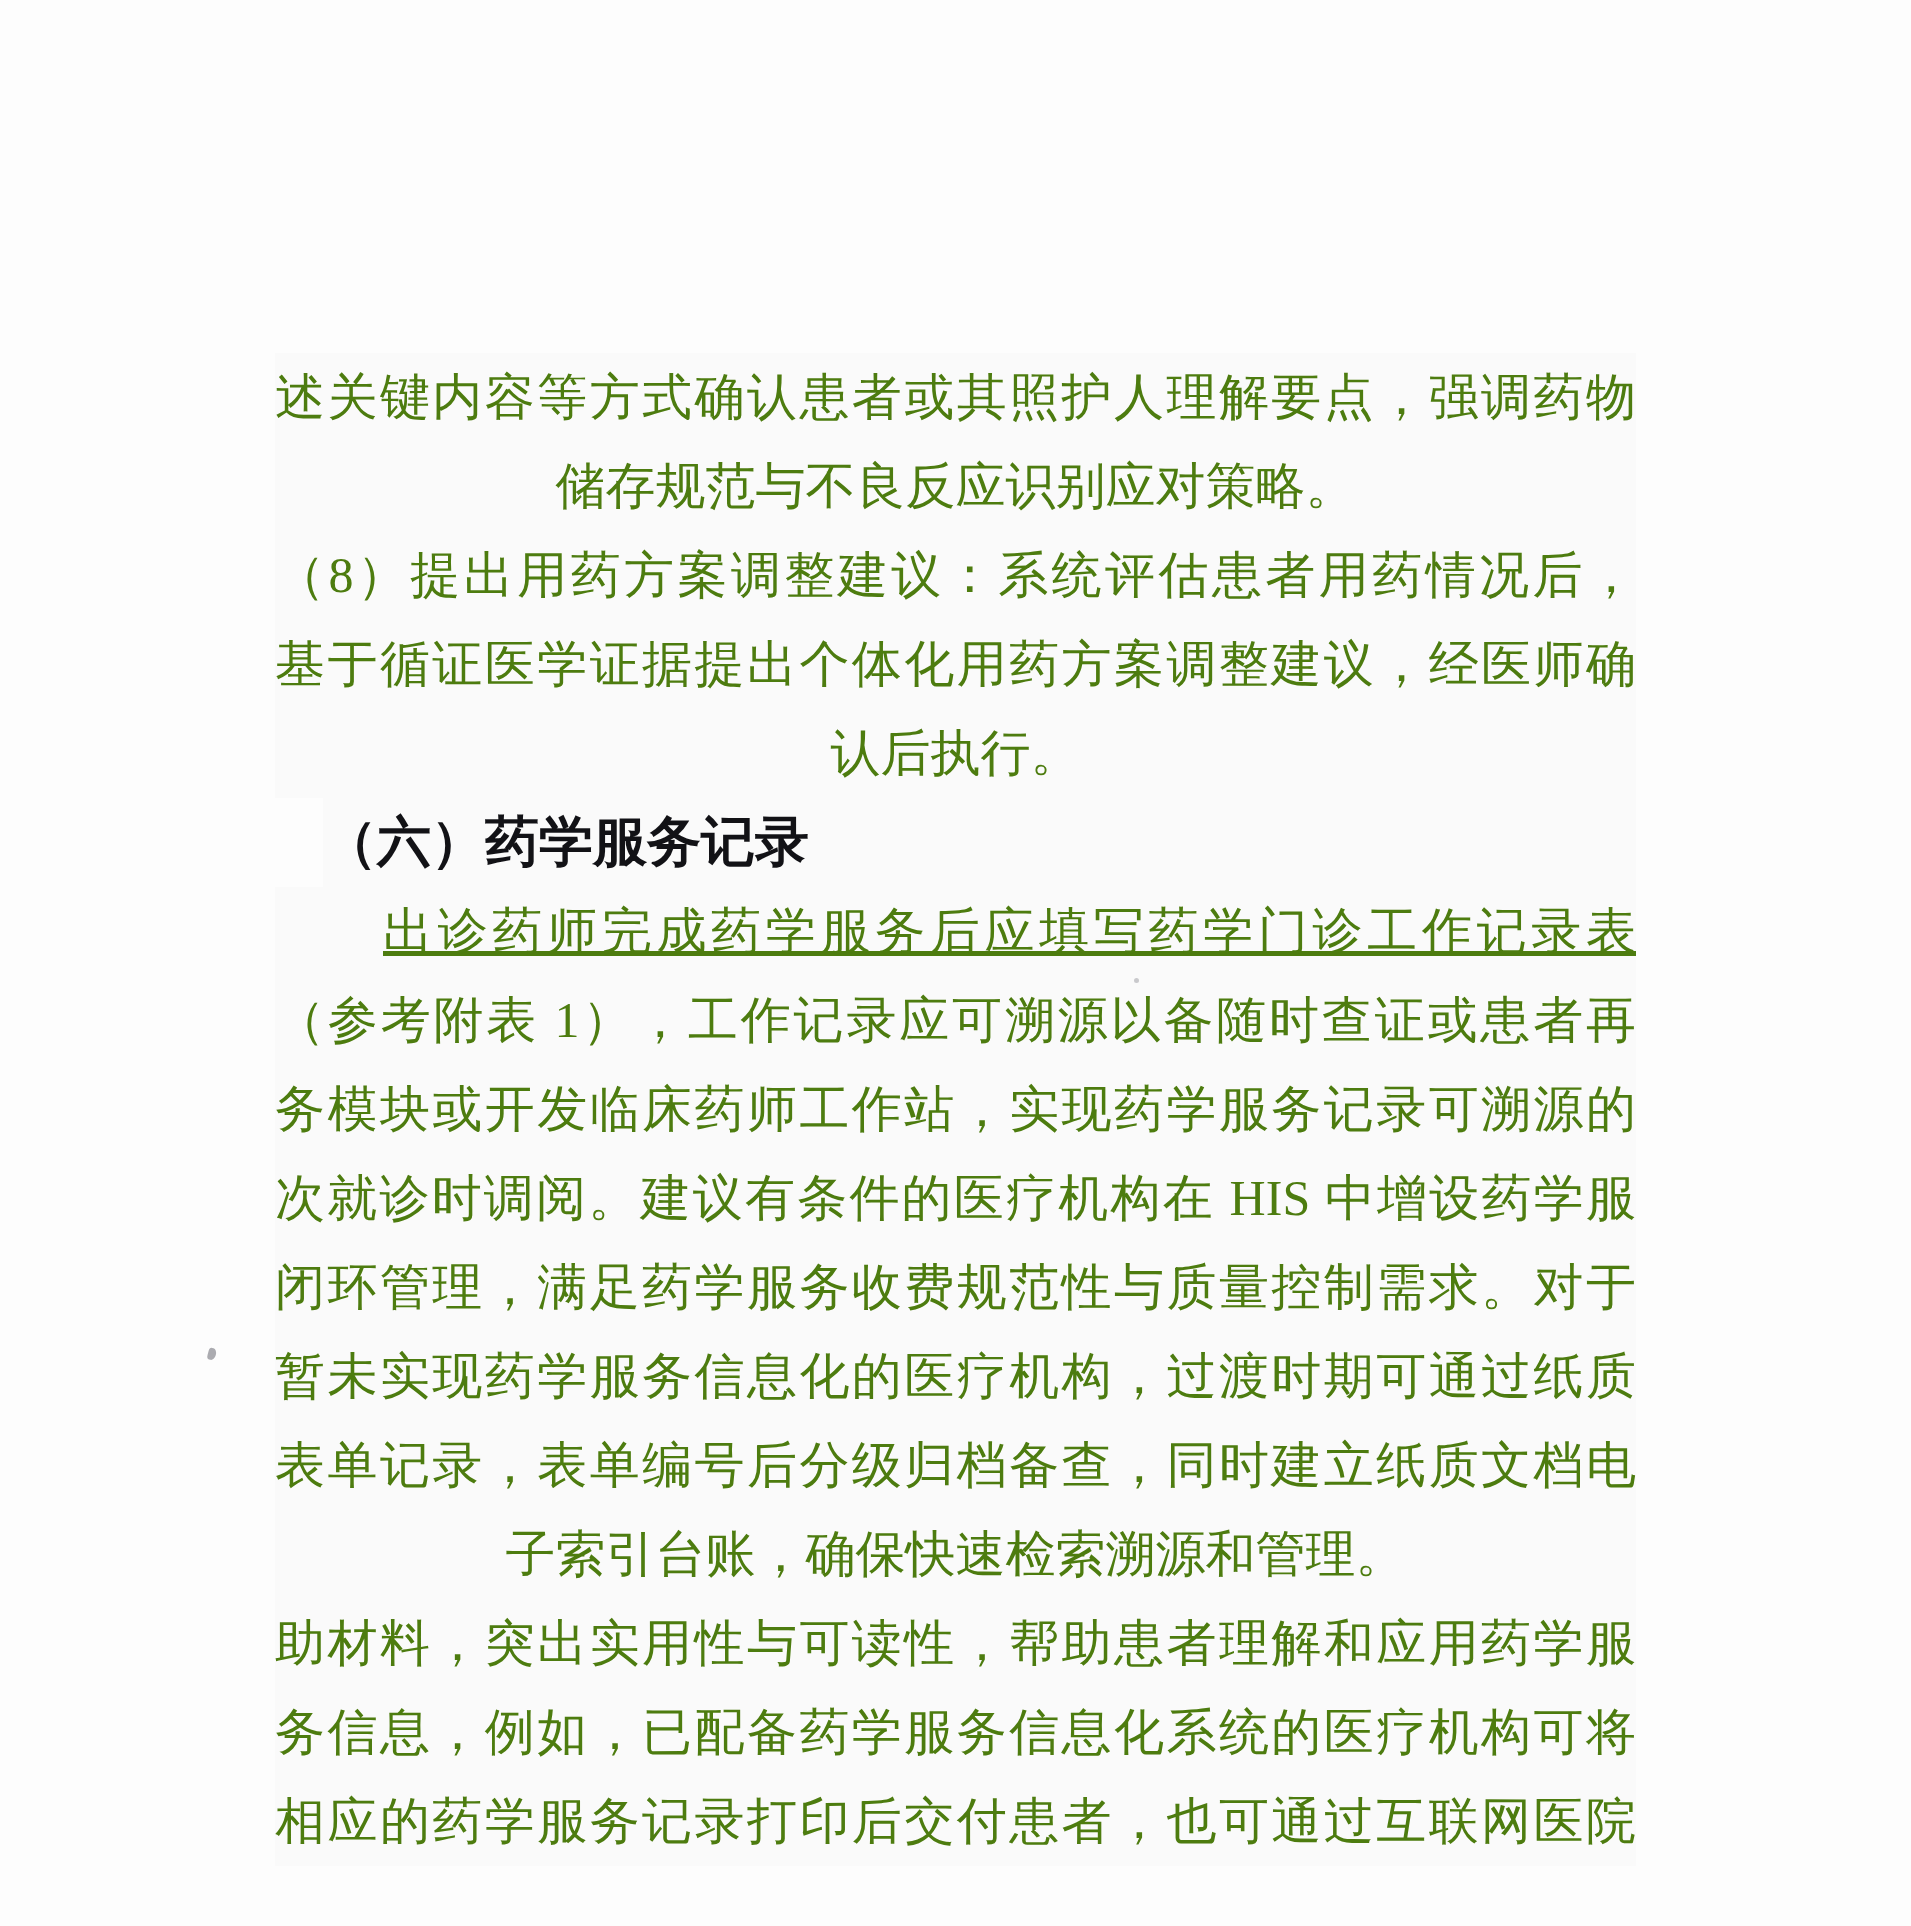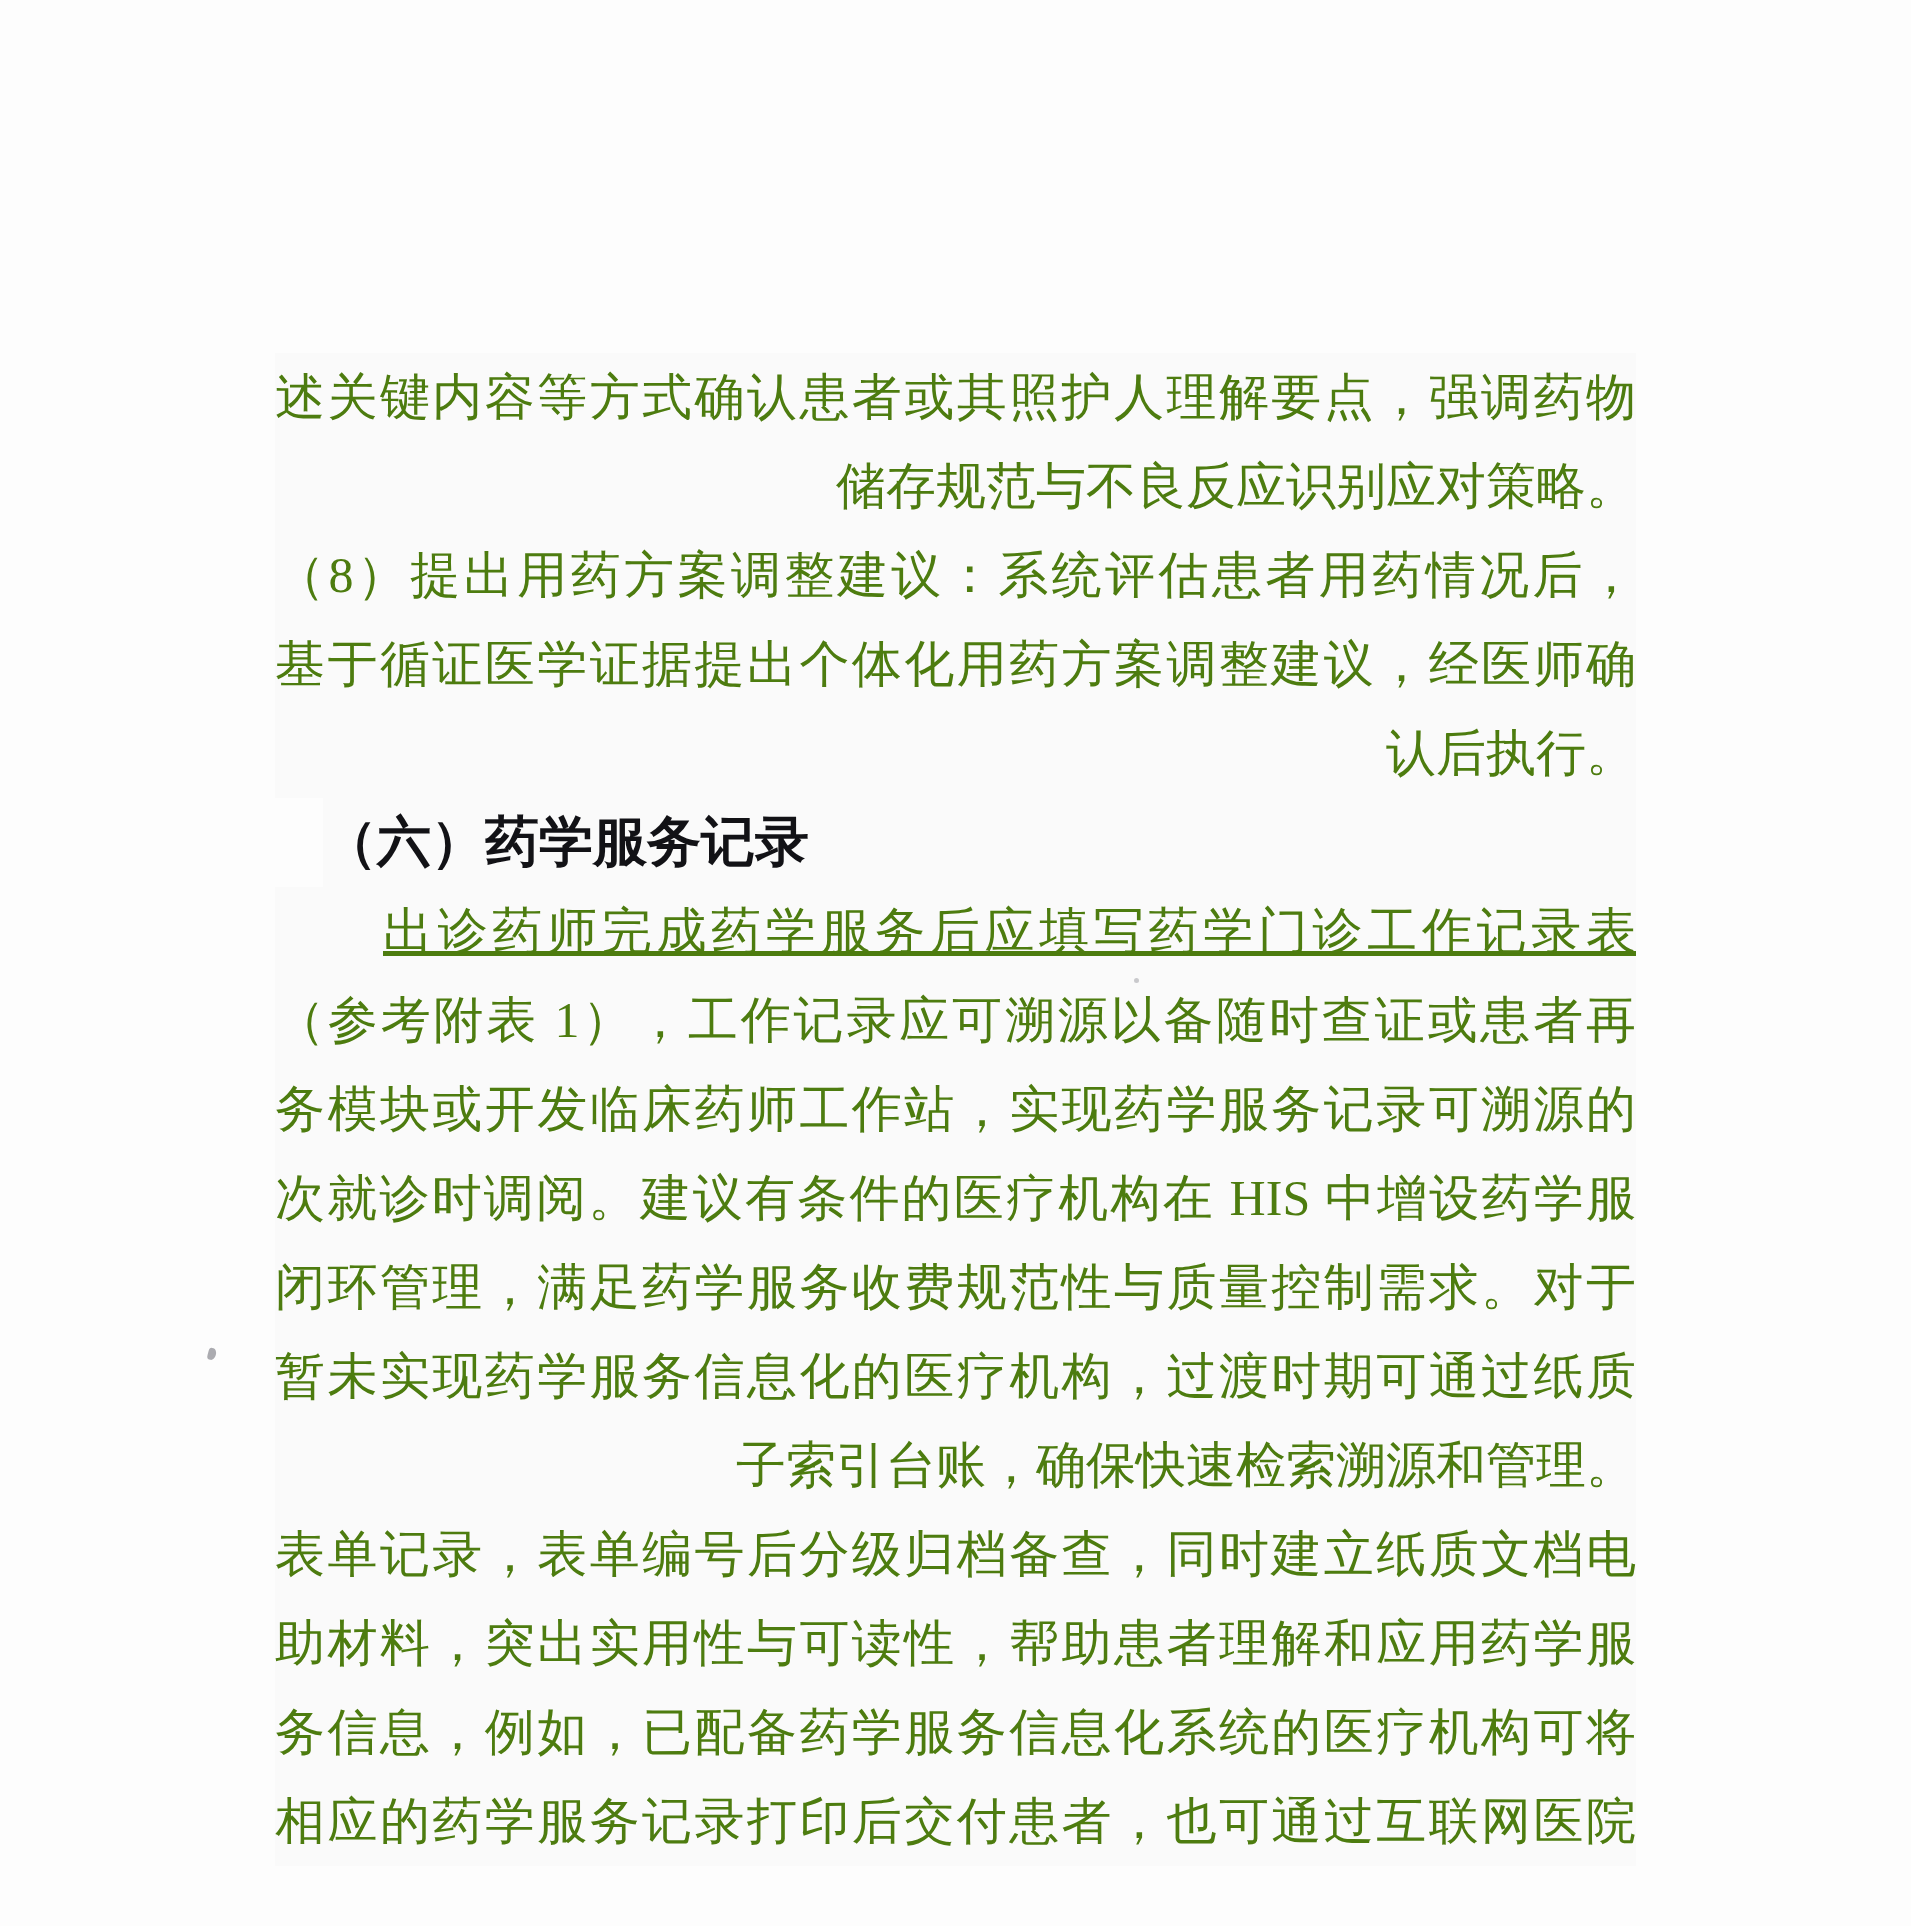--- a/index.html
+++ b/index.html
@@ -27,21 +27,21 @@
     font-size: 50px;
     color: #4d7c0f;
     background: rgba(120,120,130,0.025);
   }
   .fill {
     text-align: justify;
     text-align-last: justify;
     text-justify: inter-character;
   }
   .end {
-    text-align: right;
+    text-align: center;
   }
   .indent {
     text-indent: 108px;
     text-decoration: underline;
   }
   .heading {
     font-weight: bold;
     font-size: 54px;
     color: #121216;
     text-align: left;
@@ -79,22 +79,22 @@
     <div class="line fill">（8）提出用药方案调整建议：系统评估患者用药情况后，</div>
     <div class="line fill">基于循证医学证据提出个体化用药方案调整建议，经医师确</div>
     <div class="line end">认后执行。</div>
     <div class="line heading">（六）药学服务记录</div>
     <div class="line fill indent">出诊药师完成药学服务后应填写药学门诊工作记录表</div>
     <div class="line fill">（参考附表 1），工作记录应可溯源以备随时查证或患者再</div>
     <div class="line fill">务模块或开发临床药师工作站，实现药学服务记录可溯源的</div>
     <div class="line fill">次就诊时调阅。建议有条件的医疗机构在 HIS 中增设药学服</div>
     <div class="line fill">闭环管理，满足药学服务收费规范性与质量控制需求。对于</div>
     <div class="line fill">暂未实现药学服务信息化的医疗机构，过渡时期可通过纸质</div>
+    <div class="line fill">表单记录，表单编号后分级归档备查，同时建立纸质文档电</div>
     <div class="line end">子索引台账，确保快速检索溯源和管理。</div>
-    <div class="line fill">表单记录，表单编号后分级归档备查，同时建立纸质文档电</div>
     <div class="line fill">助材料，突出实用性与可读性，帮助患者理解和应用药学服</div>
     <div class="line fill">务信息，例如，已配备药学服务信息化系统的医疗机构可将</div>
     <div class="line fill">相应的药学服务记录打印后交付患者，也可通过互联网医院</div>
 
   </div>
 
   <div class="speck-a"></div>
   <div class="speck-b"></div>
 
 </div>

